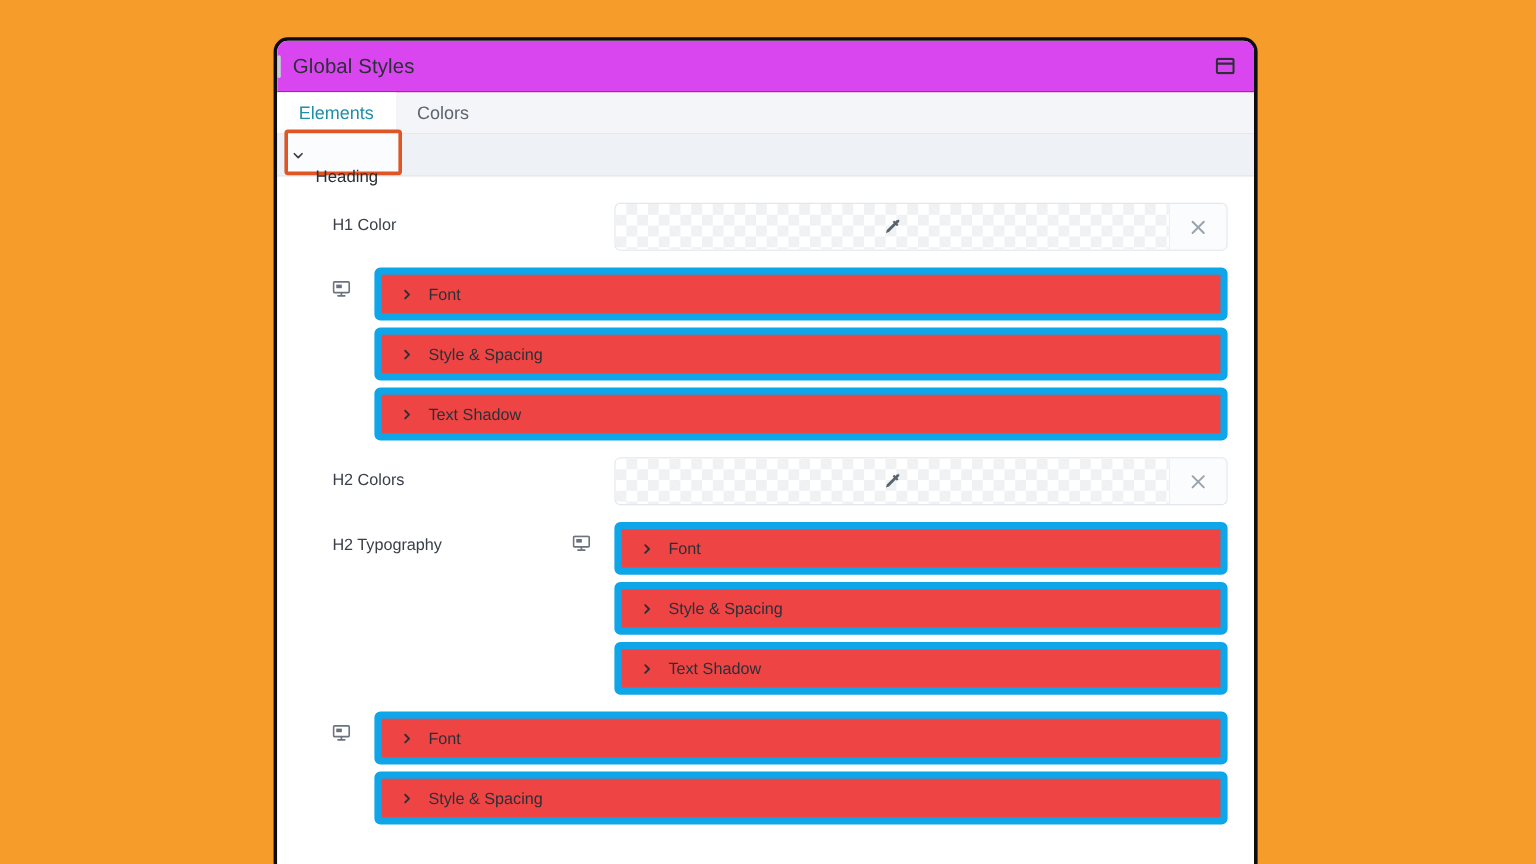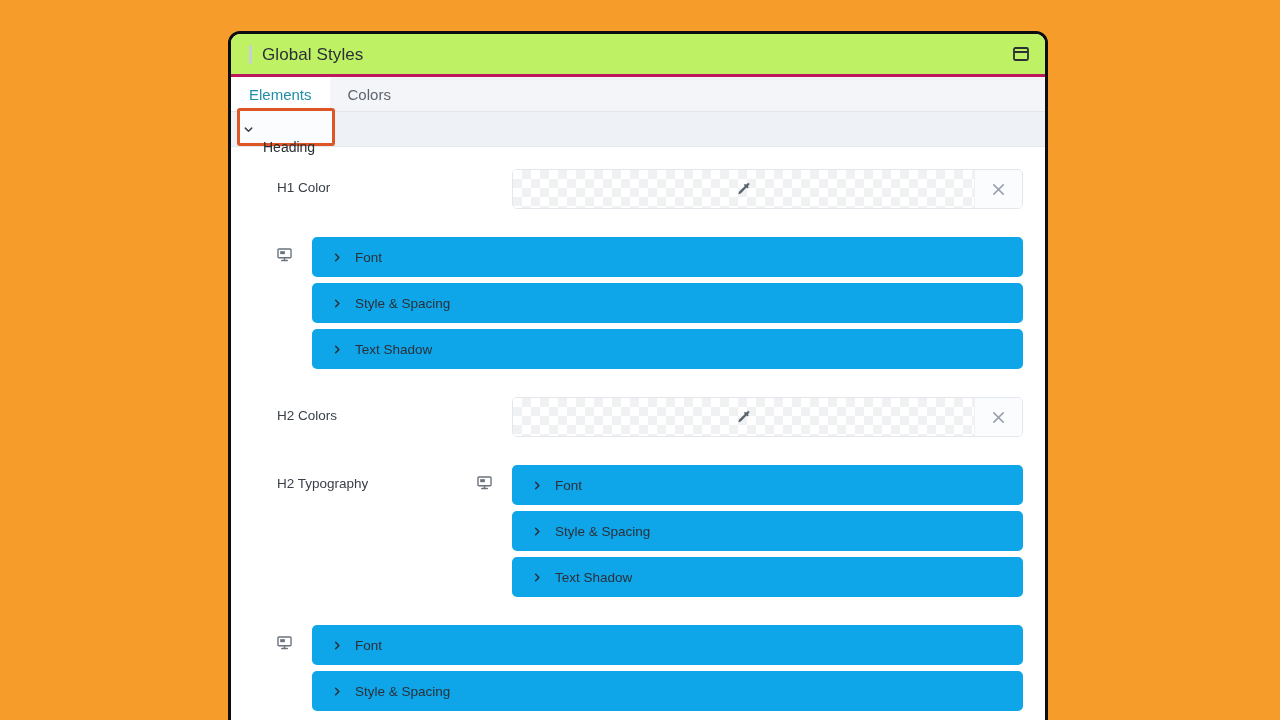--- a/index.html
+++ b/index.html
@@ -29,25 +29,25 @@
     border-radius: 12px;
     overflow: hidden;
     display: flex;
     flex-direction: column;
   }
 
   
   .titlebar {
     height: 43px;
     flex: 0 0 43px;
-    background: #bef264;
-    border-bottom: 3px solid #be185d;
-    display: flex;
-    align-items: center;
-    padding: 0 14px 0 18px;
+    background: #d946ef;
+    border-bottom: 1px solid #be185d;
+    display: flex;
+    align-items: center;
+    padding: 0 14px 0 0;
   }
   .drag-handle {
     width: 3px;
     height: 19px;
     background: #c9ced6;
     border-radius: 2px;
     margin-right: 10px;
     flex: 0 0 3px;
   }
   .window-title {
@@ -140,21 +140,21 @@
     flex: 1 1 auto;
     background: #ffffff;
     overflow: hidden;
     padding-top: 22px;
   }
 
   .row {
     display: flex;
     align-items: flex-start;
     padding: 0 22px 0 46px;
-    margin-bottom: 28px;
+    margin-bottom: 14px;
   }
   .row-label {
     width: 200px;
     flex: 0 0 200px;
     font-size: 13.5px;
     color: #3a4049;
     padding-top: 12px;
     line-height: 1;
   }
   .device-col {
@@ -207,27 +207,27 @@
   }
 
   
   .accordion {
     display: flex;
     flex-direction: column;
     gap: 6px;
   }
   .acc-item {
     height: 40px;
-    background: #0ea5e9;
-    border: 4px solid #0ea5e9;
+    background: #ef4444;
+    border: 6px solid #0ea5e9;
     border-radius: 5px;
     display: flex;
     align-items: center;
     gap: 12px;
-    padding: 2px 16px;
+    padding: 16px 16px;
     cursor: pointer;
   }
   .acc-item .chev {
     width: 11px;
     height: 11px;
     flex: 0 0 11px;
     display: block;
   }
   .acc-item .acc-label {
     font-size: 13.5px;

